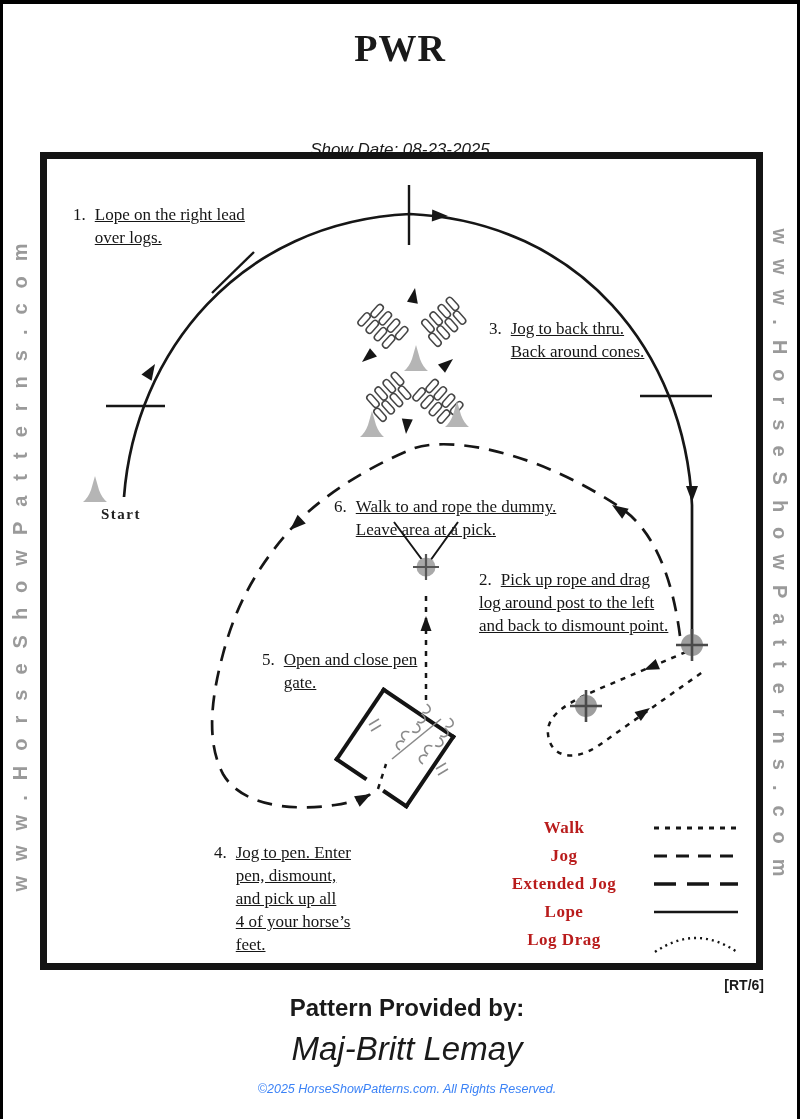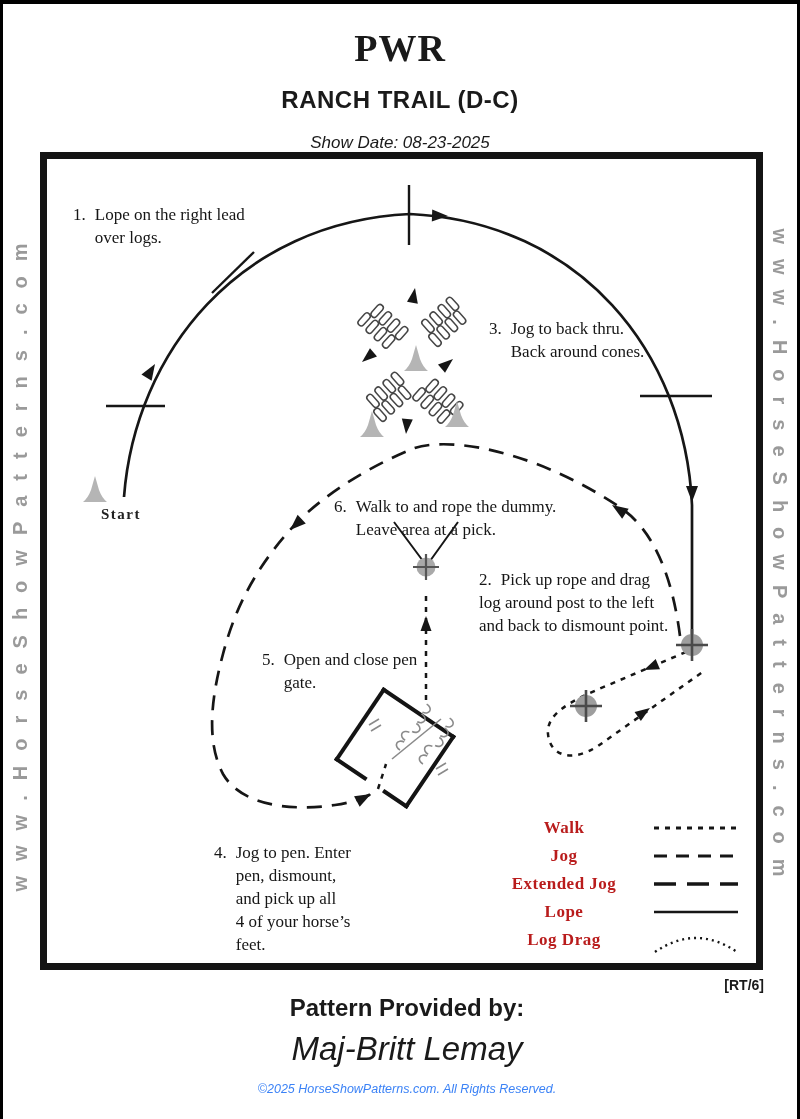--- a/index.html
+++ b/index.html
@@ -7,38 +7,38 @@
         font-family:"Liberation Serif",serif;color:#1a1a1a;}
   .edge{position:absolute;background:#000;}
   .edge-top{left:0;top:0;right:0;height:4px;}
   .edge-left{left:0;top:0;bottom:0;width:3px;}
   .edge-right{right:0;top:0;bottom:0;width:3px;}
 
   
   .hdr{position:absolute;left:0;right:0;text-align:center;}
   .title{top:26px;font:bold 38px "Liberation Serif",serif;letter-spacing:1px;}
   .subtitle{top:86px;font:bold 24px "Liberation Sans",sans-serif;letter-spacing:0.5px;}
-  .showdate{top:133px;font:italic 17px "Liberation Sans",sans-serif;}
+  .showdate{top:140px;font:italic 17px "Liberation Sans",sans-serif;}
 
   
   .wm{position:absolute;width:820px;height:24px;text-align:center;
       font:bold 20px "Liberation Sans",sans-serif;letter-spacing:15px;color:#9a9a9a;white-space:nowrap;}
   .wm-left{left:-389px;top:548px;transform:rotate(-90deg);}
   .wm-right{left:369px;top:548px;transform:rotate(90deg);}
 
   
   .frame{position:absolute;left:40px;top:152px;width:723px;height:818px;
          border:7px solid #141414;box-sizing:border-box;}
   .pattern{position:absolute;left:40px;top:152px;width:723px;height:818px;}
 
   
   .instr{position:absolute;font:17px "Liberation Serif",serif;line-height:1.35;color:#161616;}
   .instr .num{display:inline-block;}
   .instr.hang{display:flex;gap:9px;}
-  .instr .txt{white-space:pre-line;}
+  .instr .txt{white-space:pre-line;text-decoration:underline;}
   .instr.flat .num{float:left;margin-right:9px;}
   .start-label{position:absolute;left:101px;top:506px;font:bold 15px "Liberation Serif",serif;
                letter-spacing:1.5px;color:#222;}
 
   
   .legend{position:absolute;left:488px;top:814px;width:262px;}
   .legend-row{display:flex;align-items:center;height:28px;}
   .legend-label{width:152px;text-align:center;font:bold 17px "Liberation Serif",serif;
                 letter-spacing:0.5px;padding-right:12px;color:#b91c1c;}
   .legend-line{width:88px;height:28px;}
@@ -55,21 +55,20 @@
 </style>
 </head>
 <body>
 
 <div id="page">
   <div class="edge edge-top"></div>
   <div class="edge edge-left"></div>
   <div class="edge edge-right"></div>
 
   <div class="hdr title">PWR</div>
-  <div class="hdr subtitle">RANCH TRAIL (D-C)</div>
   <div class="hdr showdate">Show Date: 08-23-2025</div>
 
   <div class="wm wm-left">www.HorseShowPatterns.com</div>
   <div class="wm wm-right">www.HorseShowPatterns.com</div>
 
   <div class="frame"></div>
 
   <svg class="pattern" viewBox="0 0 723 818">
 
     <path class="ink" stroke-width="2.7" d="M 84 345 C 95 200 200 70 370 62 C 540 70 645 200 652 353 L 652 491"></path>

